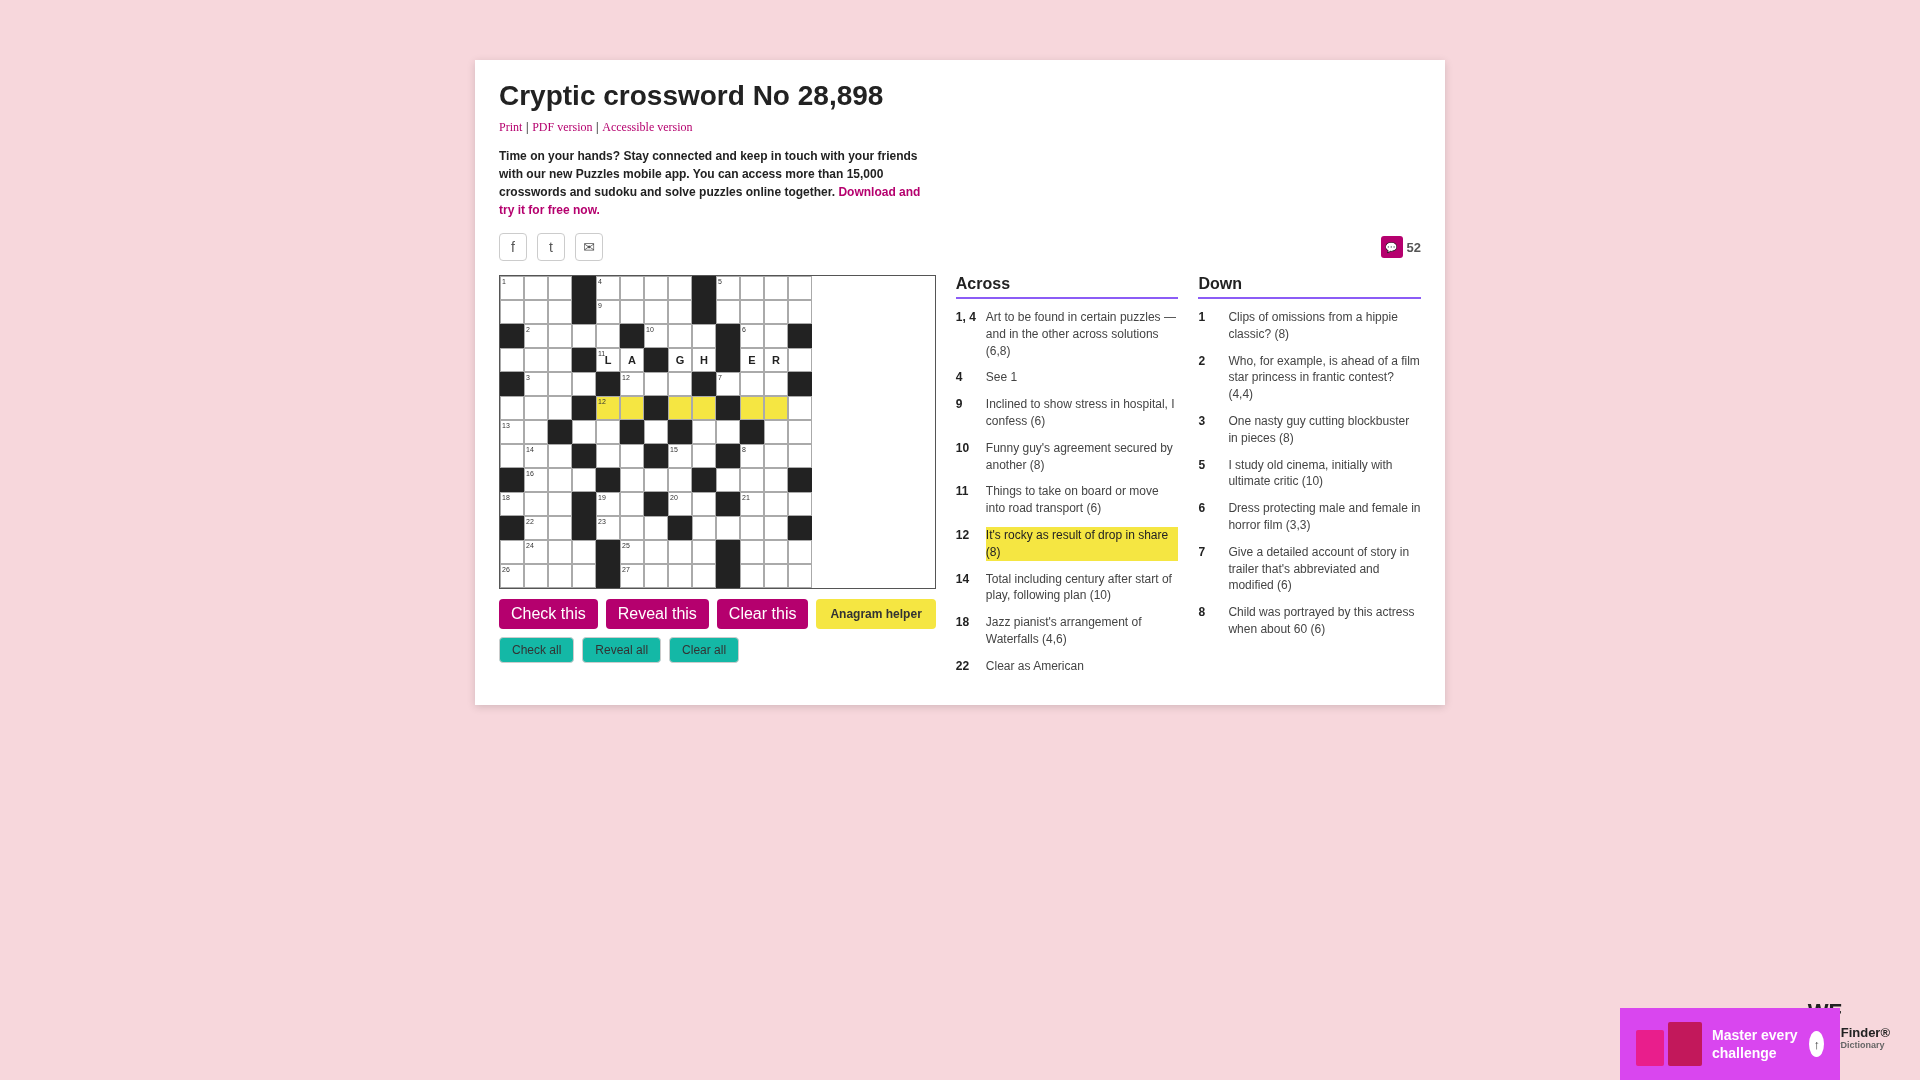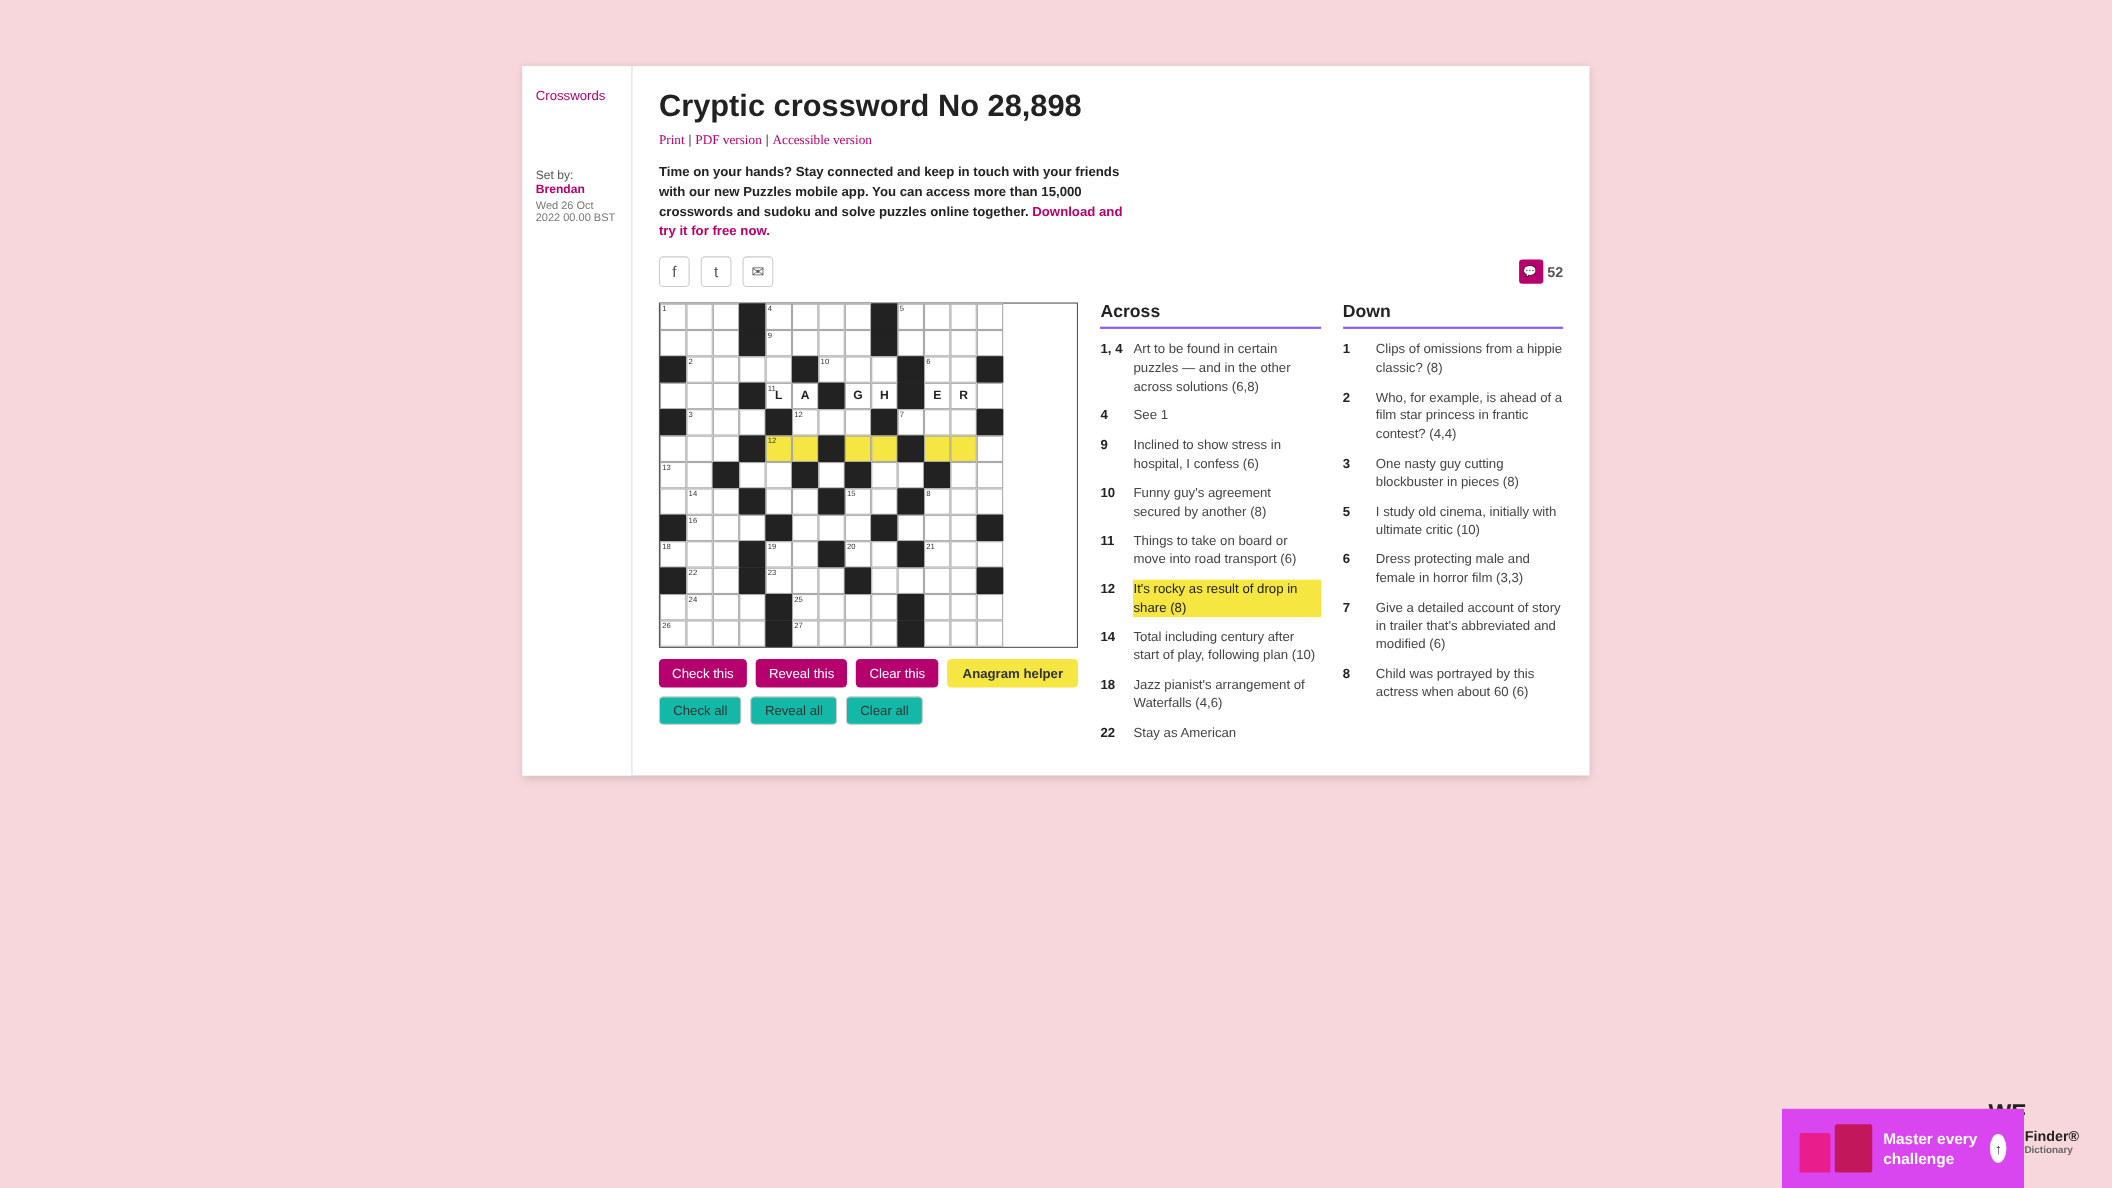--- a/index.html
+++ b/index.html
@@ -176,21 +176,21 @@
       display: flex;
       gap: 8px;
       flex-wrap: wrap;
     }
     .btn-pink {
       background: #b5006e;
       color: #fff;
       border: none;
       border-radius: 4px;
       padding: 6px 12px;
-      font-size: 12px;
+      font-size: 16px;
       cursor: pointer;
     }
     .btn-outline {
       background: #14b8a6;
       color: #333;
       border: 1px solid #ccc;
       border-radius: 4px;
       padding: 5px 12px;
       font-size: 12px;
       cursor: pointer;
@@ -276,30 +276,20 @@
       font-size: 14px;
       font-weight: bold;
       line-height: 1.3;
     }
   </style>
 </head>
 <body>
 
 <div class="page-container">
 
-  <div class="sidebar">
-    <div class="sidebar-breadcrumb">Crosswords</div>
-    <div class="sidebar-meta">
-      <div class="sidebar-setby">
-        <span>Set by:</span>
-        <span class="sidebar-author">Brendan</span>
-      </div>
-      <div class="sidebar-date">Wed 26 Oct 2022 00.00 BST</div>
-    </div>
-  </div>
 
   <div class="main-content">
     <h1 class="crossword-title">Cryptic crossword No 28,898</h1>
     <div class="crossword-links">
       <a href="#">Print</a>
       <span> | </span>
       <a href="#">PDF version</a>
       <span> | </span>
       <a href="#">Accessible version</a>
     </div>
@@ -609,21 +599,21 @@
               <div class="clue-item">
                 <span class="clue-number">14</span>
                 <span class="clue-text">Total including century after start of play, following plan (10)</span>
               </div>
               <div class="clue-item">
                 <span class="clue-number">18</span>
                 <span class="clue-text">Jazz pianist's arrangement of Waterfalls (4,6)</span>
               </div>
               <div class="clue-item">
                 <span class="clue-number">22</span>
-                <span class="clue-text">Stay as American</span>
+                <span class="clue-text">Clear as American</span>
               </div>
             </div>
         </div>
         <div class="clues-column">
           <div class="clues-heading">Down</div>
           <div id="down-clues-list">
               <div class="clue-item">
                 <span class="clue-number">1</span>
                 <span class="clue-text">Clips of omissions from a hippie classic? (8)</span>
               </div>

